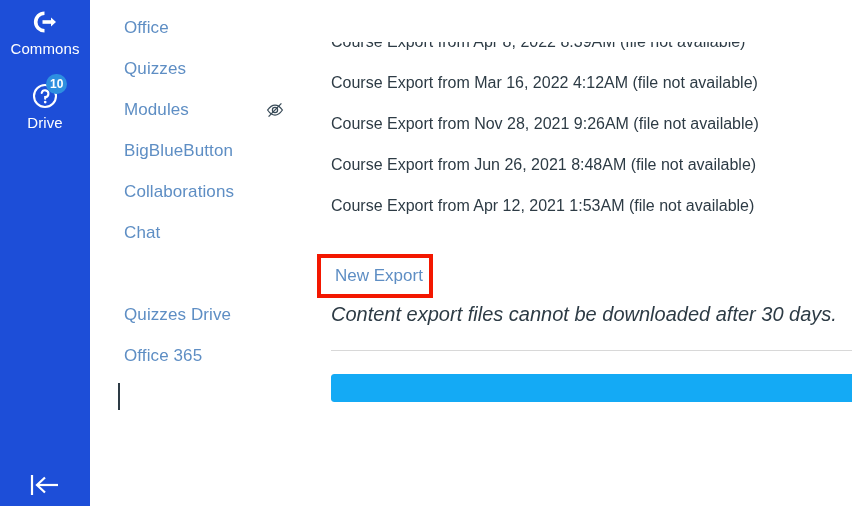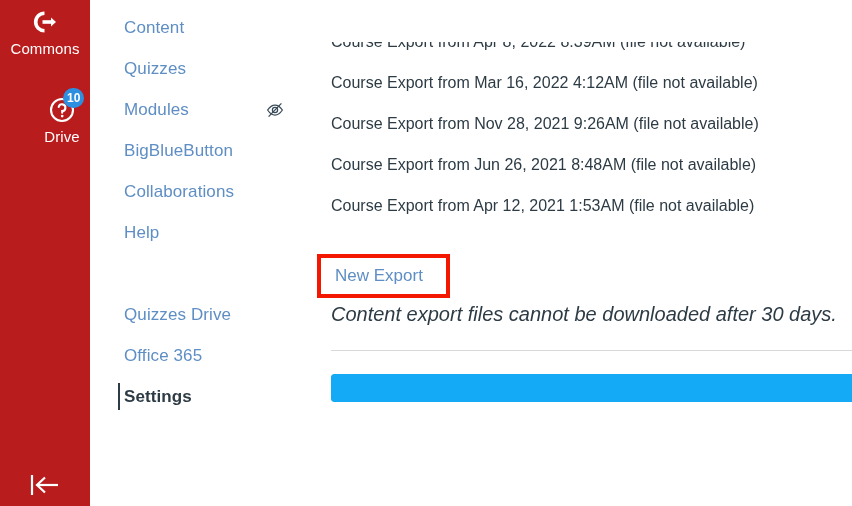--- a/index.html
+++ b/index.html
@@ -35,21 +35,21 @@
   .gnav-item {
     position: absolute;
     left: 0;
     width: 90px;
     text-align: center;
     color: #ffffff;
     text-decoration: none;
     cursor: pointer;
   }
   .gnav-commons { top: 4px; }
-  .gnav-help { top: 92px; margin-left: 17px; }
+  .gnav-help { top: 78px; }
   .gnav-icon {
     display: block;
     height: 34px;
     line-height: 34px;
     position: relative;
   }
   .gnav-icon svg { display: inline-block; vertical-align: middle; }
   .gnav-label {
     display: block;
     font-size: 15px;
@@ -155,21 +155,21 @@
     font-size: 16px;
     color: #2d3b45;
     padding-left: 26px;
     white-space: nowrap;
   }
 
   .new-export-wrap {
     position: absolute;
     left: 12px;
     top: 212px;
-    width: 133px;
+    width: 116px;
     height: 44px;
     border: 4px solid #f31700;
     box-sizing: border-box;
     padding-left: 35px;
   }
   .new-export-link {
     position: absolute;
     left: 14px;
     top: 0;
     line-height: 36px;
@@ -223,21 +223,21 @@
     color: #2d3b45;
     line-height: 24px;
     white-space: nowrap;
   }
 </style>
 </head>
 <body>
 
 <div class="screen">
 
-  <div class="global-nav" style="background: #b91c1c;">
+  <div class="global-nav" style="background: #1d4ed8;">
 
     <a class="gnav-item gnav-commons">
       <span class="gnav-icon">
         <svg width="30" height="30" viewBox="0 0 30 30" aria-hidden="true">
           <path d="M14.5 6.2 A8.8 8.8 0 1 0 14.5 23.8" fill="none" stroke="#ffffff" stroke-width="3.6" stroke-linecap="butt"></path>
           <path d="M12.5 15 H23" fill="none" stroke="#ffffff" stroke-width="3.6"></path>
           <path d="M21 10.4 L26 15 L21 19.6 Z" fill="#ffffff"></path>
         </svg>
       </span>
       <span class="gnav-label">Commons</span>
@@ -260,21 +260,21 @@
         <path d="M9 5 V25" stroke="#ffffff" stroke-width="2.2" stroke-linecap="butt"></path>
         <path d="M14 15 H35" stroke="#ffffff" stroke-width="2.2"></path>
         <path d="M22 7.5 L14 15 L22 22.5" fill="none" stroke="#ffffff" stroke-width="2.2" stroke-linecap="butt" stroke-linejoin="miter"></path>
       </svg>
     </div>
   </div>
 
   <nav class="course-nav">
 
     <div class="cnav-item" style="top:11px">
-      <span class="cnav-label">Content</span>
+      <span class="cnav-label">Office</span>
     </div>
 
     <div class="cnav-item" style="top:52px">
       <span class="cnav-label">Quizzes</span>
     </div>
 
     <div class="cnav-item" style="top:93px">
       <span class="cnav-label">Modules</span>
       <span class="cnav-hidden-icon">
         <svg width="20" height="20" viewBox="0 0 20 20" aria-hidden="true">
@@ -287,35 +287,34 @@
 
     <div class="cnav-item" style="top:134px">
       <span class="cnav-label">BigBlueButton</span>
     </div>
 
     <div class="cnav-item" style="top:175px">
       <span class="cnav-label">Collaborations</span>
     </div>
 
     <div class="cnav-item" style="top:216px">
-      <span class="cnav-label">Help</span>
+      <span class="cnav-label">Chat</span>
     </div>
 
 
     <div class="cnav-item" style="top:298px">
       <span class="cnav-label">Quizzes Drive</span>
     </div>
 
     <div class="cnav-item" style="top:339px">
       <span class="cnav-label">Office 365</span>
     </div>
 
     <div class="cnav-item active" style="top:380px">
       <span class="cnav-active-bar"></span>
-      <span class="cnav-label">Settings</span>
     </div>
   </nav>
 
   <main class="content">
 
     <div class="export-list">
       <div class="export-item">Course Export from Apr 8, 2022 8:39AM (file not available)</div>
       <div class="export-item">Course Export from Mar 16, 2022 4:12AM (file not available)</div>
       <div class="export-item">Course Export from Nov 28, 2021 9:26AM (file not available)</div>
       <div class="export-item">Course Export from Jun 26, 2021 8:48AM (file not available)</div>

